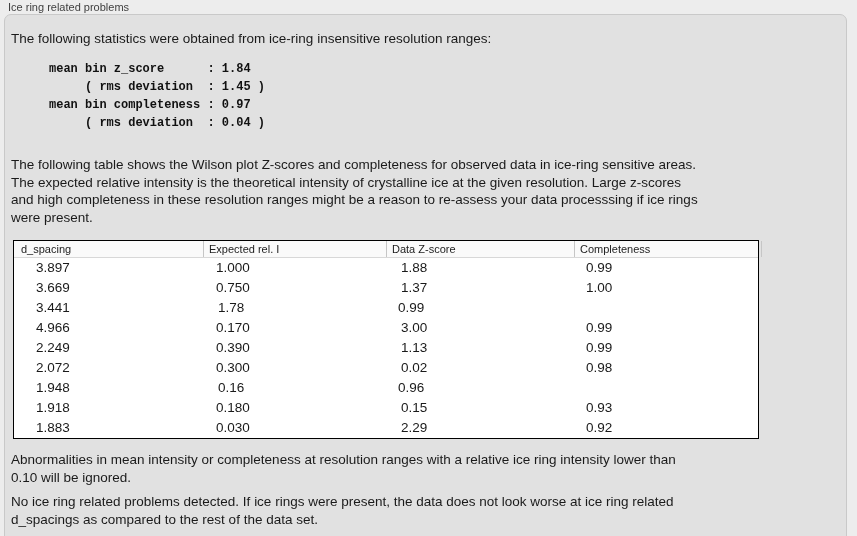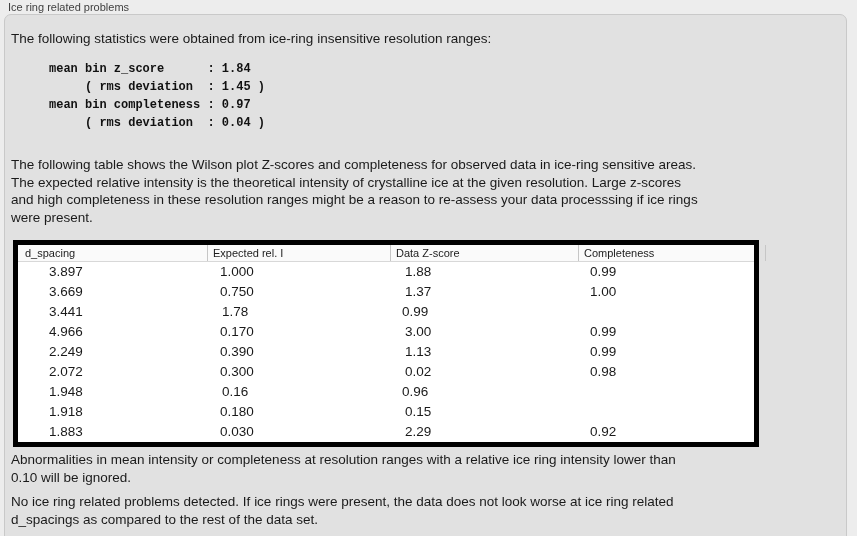--- a/index.html
+++ b/index.html
@@ -56,21 +56,21 @@
     line-height: 18px;
     white-space: pre;
     color: #111;
   }
   .table {
     position: absolute;
     left: 8px;
     top: 225px;
     width: 746px;
     box-sizing: border-box;
-    border: 5px solid #000000;
+    border: 1px solid #000000;
     background: #ffffff;
   }
   .thead {
     display: grid;
     grid-template-columns: 190px 183px 188px 187px 1fr;
     background: #fafafa;
     border-bottom: 1px solid #d8d8d8;
     height: 16px;
     line-height: 16px;
     font-size: 11px;
@@ -86,21 +86,21 @@
   .th.c1, .th.c2, .th.c3 { padding-left: 5px; }
   .tbody { background: #ffffff; }
   .tr {
     display: grid;
     grid-template-columns: 190px 183px 188px 187px 1fr;
     height: 20px;
     line-height: 20px;
     font-size: 13.5px;
   }
   .td { box-sizing: border-box; white-space: nowrap; overflow: hidden; }
-  .td.c0 { padding-left: 31px; }
+  .td.c0 { padding-left: 22px; }
   .td.c1 { padding-left: 12px; }
   .td.c2 { padding-left: 14px; }
   .td.c3 { padding-left: 11px; }
 </style>
 </head>
 <body>
 
 <div class="section-title">Ice ring related problems</div>
 
 <div class="panel">
@@ -169,20 +169,21 @@
         <div class="tr">
           <div class="td c0">1.948</div>
           <div class="td c2">0.16</div>
           <div class="td c3">0.96</div>
           <div class="td c4"></div>
         </div>
         <div class="tr">
           <div class="td c0">1.918</div>
           <div class="td c1">0.180</div>
           <div class="td c2">0.15</div>
+          <div class="td c3">0.93</div>
           <div class="td c4"></div>
         </div>
         <div class="tr">
           <div class="td c0">1.883</div>
           <div class="td c1">0.030</div>
           <div class="td c2">2.29</div>
           <div class="td c3">0.92</div>
           <div class="td c4"></div>
         </div>
       </div>

